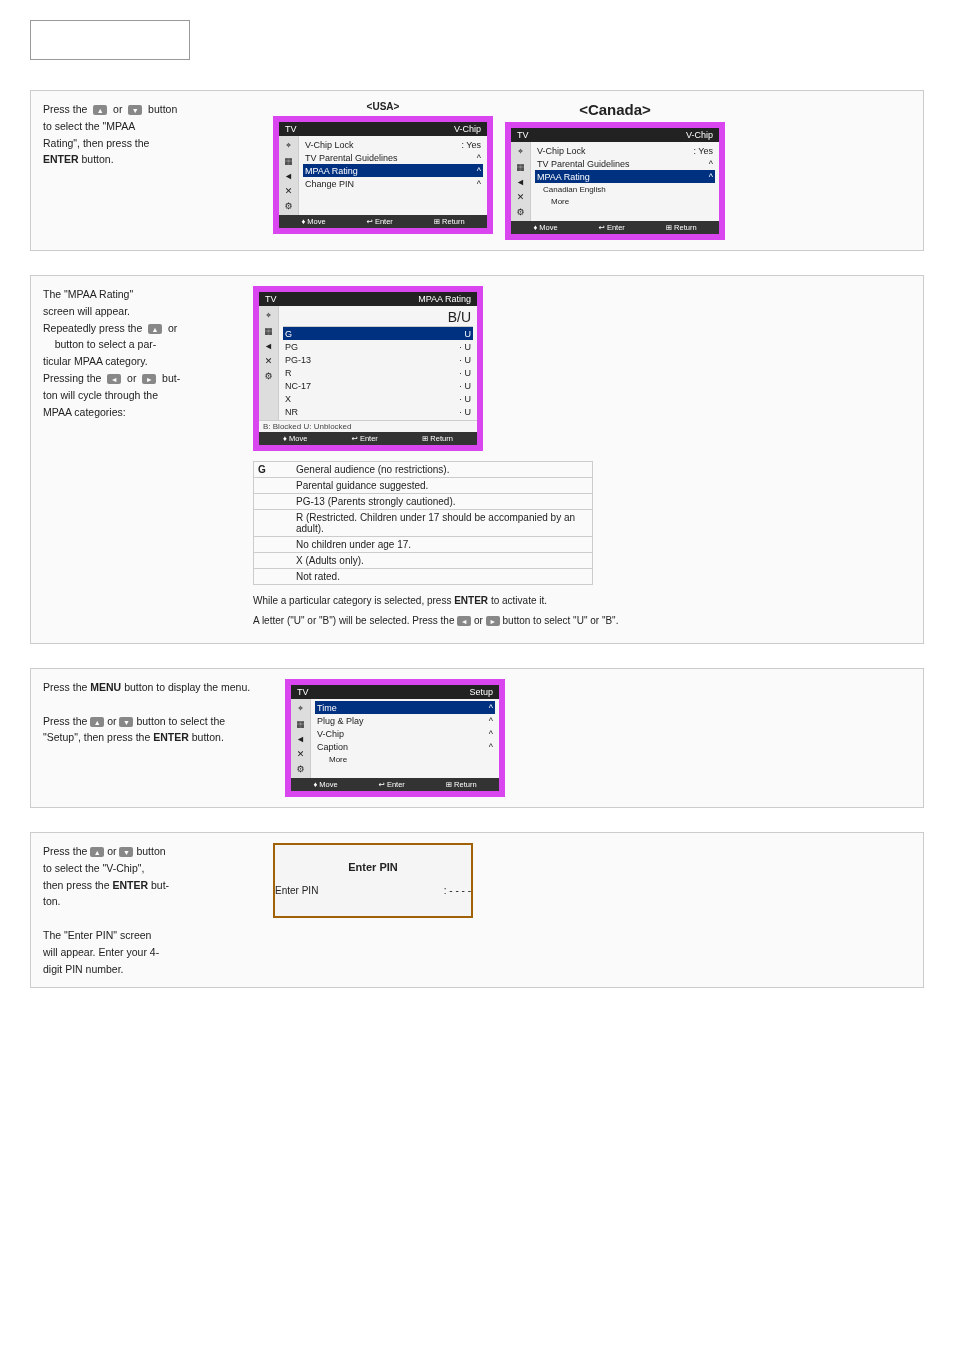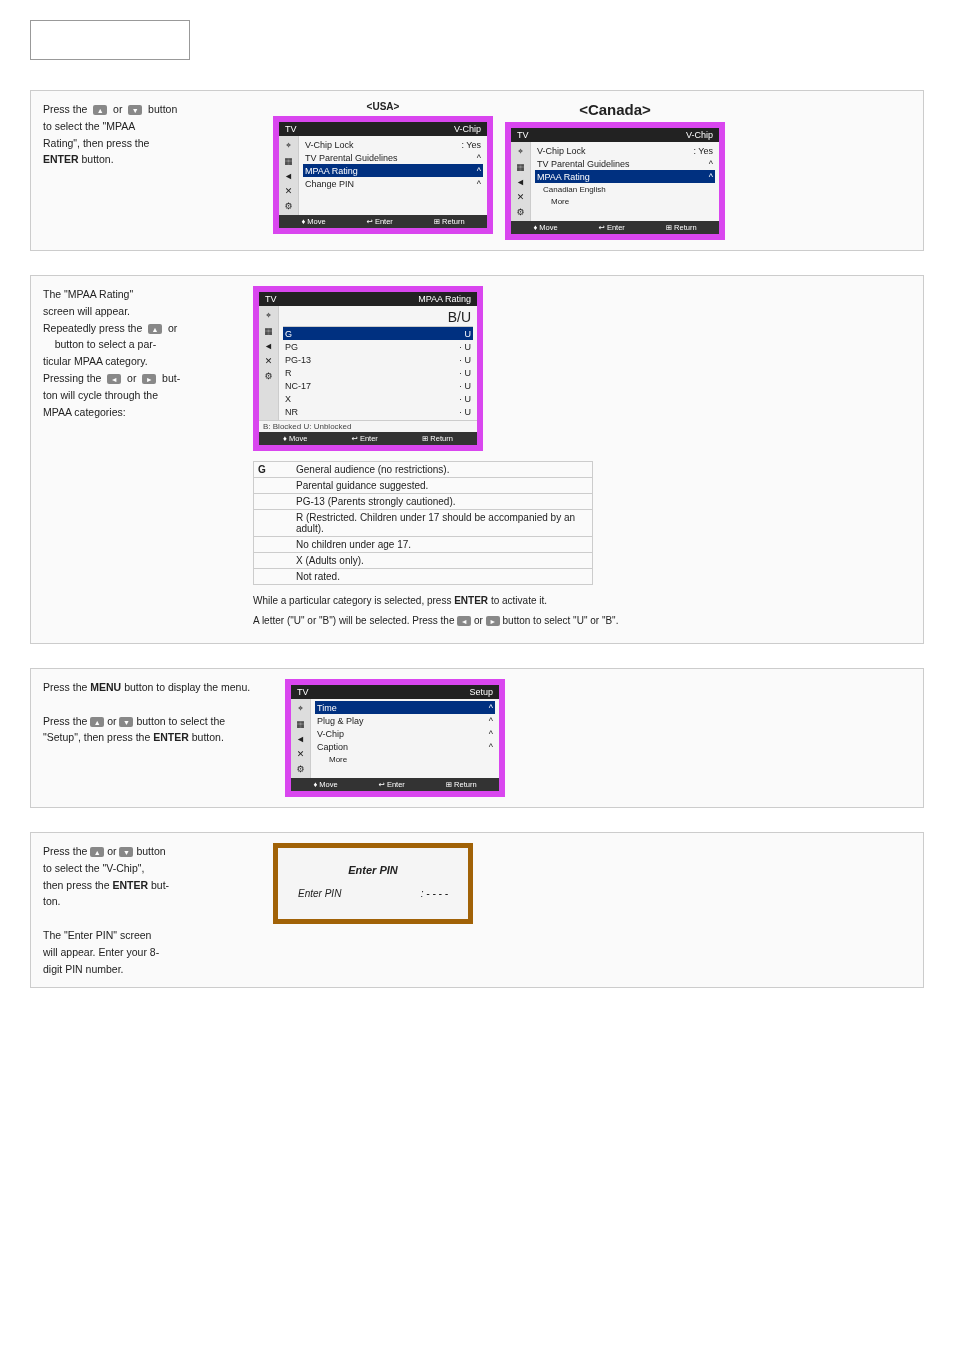--- a/index.html
+++ b/index.html
@@ -445,26 +445,26 @@
     <span class="inline-icon">▲</span>
     <span> or </span>
     <span class="inline-icon">▼</span>
     <span> button</span><br>
     <span>to select the "V-Chip",</span><br>
     <span>then press the </span>
     <span class="bold-text">ENTER</span>
     <span> but-</span><br>
     <span>ton.</span><br><br>
     <span>The "Enter PIN" screen</span><br>
-    <span>will appear. Enter your 8-</span><br>
+    <span>will appear. Enter your 4-</span><br>
     <span>digit PIN number.</span>
   </div>
 
   <div style="flex:1;">
-    <div style="border:5px solid #a16207; background:#f5f5f5; width:200px; padding:16px 20px; font-size:10px;font-style:italic;">
+    <div style="border:2px solid #a16207; background:#f5f5f5; width:200px; padding:16px 0; font-size:10px;">
       <div style="font-weight:bold; text-align:center; margin-bottom:8px; font-size:11px;">Enter PIN</div>
       <div style="display:flex; justify-content:space-between; padding:4px 0; font-size:10px;">
         <span>Enter PIN</span>
         <span>: - - - -</span>
       </div>
     </div>
   </div>
 </div>
 
 </body></html>

